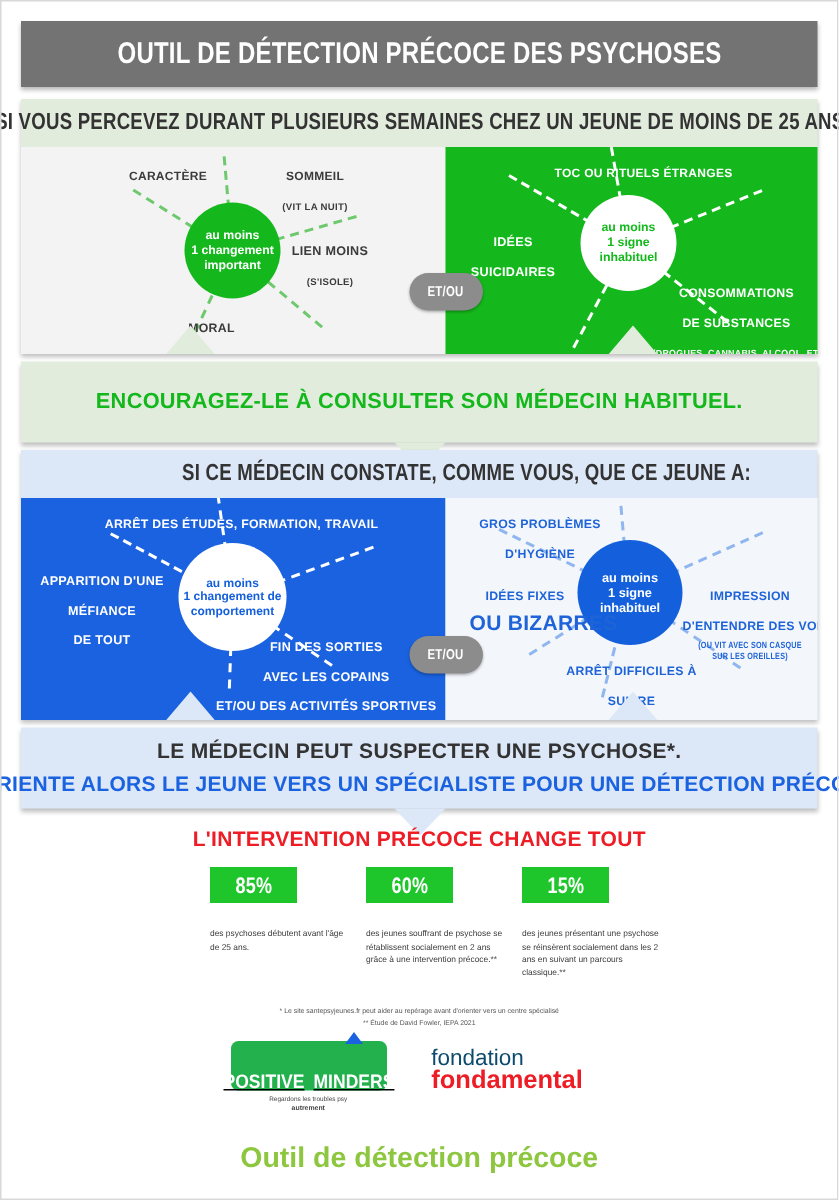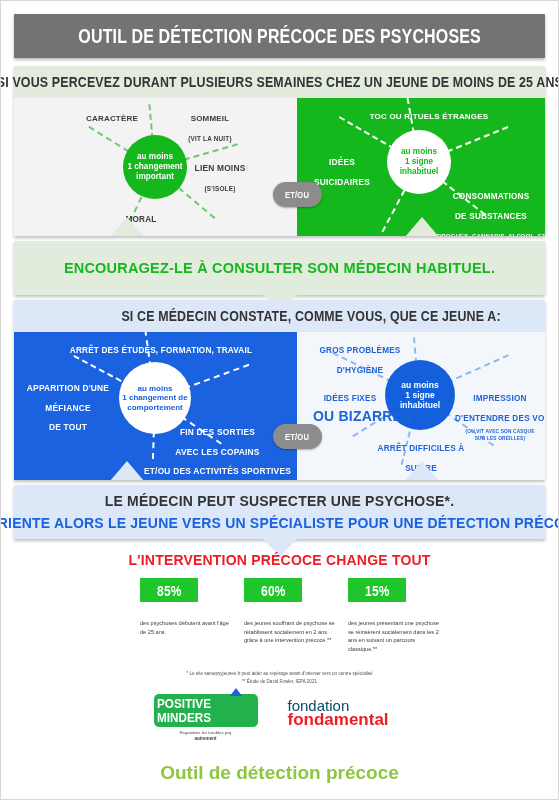--- a/index.html
+++ b/index.html
@@ -147,22 +147,23 @@
   
   .fn{position:absolute;left:0;top:670px;width:559px;text-align:center;
       font-size:4.6px;color:#555;line-height:1.7;}
 
   
   .logos{position:absolute;left:0;top:694px;width:559px;
          display:flex;align-items:flex-start;justify-content:center;gap:30px;}
   .pmWrap{width:104px;text-align:center;position:relative;}
   .pmBox{
     width:104px;height:33px;background:#22b14c;border-radius:5px;
-    display:flex;flex-direction:column;align-items:flex-start;justify-content:center;
+    display:flex;flex-direction:row;align-items:flex-end;justify-content:center;
     position:relative;
+    text-decoration:underline;
   }
   .pmBox .pm1,.pmBox .pm2{
     font-family:"Liberation Sans Narrow","Liberation Sans",sans-serif;
     font-weight:bold;color:#fff;line-height:1;font-size:13px;transform:scaleX(.9);
   }
   .pmBox .pm2{margin-top:1px;}
   .pmTri{position:absolute;right:16px;top:-6px;width:0;height:0;
          border-left:6px solid transparent;border-right:6px solid transparent;
          border-bottom:8px solid #1a62e0;}
   .pmTag{margin-top:3px;font-size:4.3px;color:#444;line-height:1.5;}

